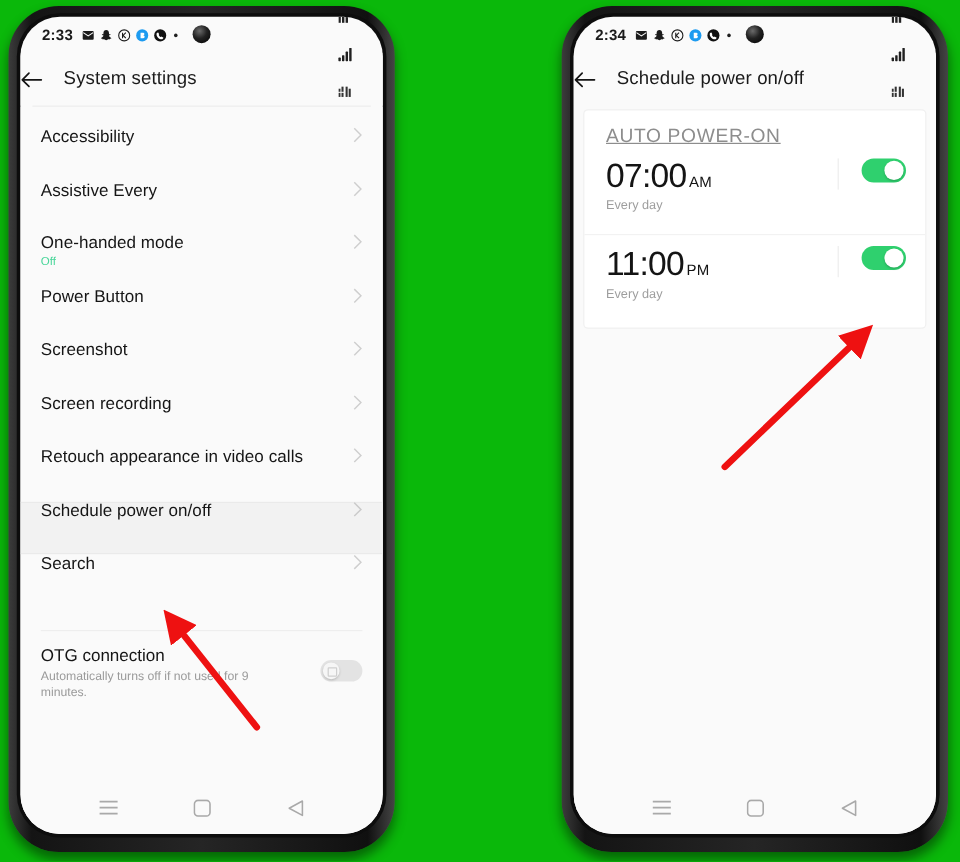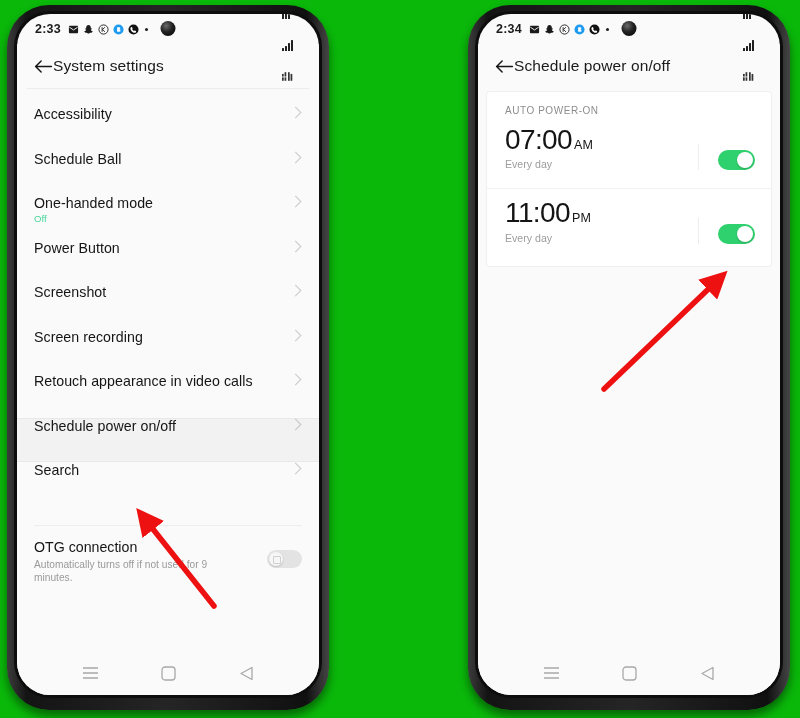--- a/index.html
+++ b/index.html
@@ -125,21 +125,21 @@
     border-top-color: transparent;
     transform: rotate(20deg);
     box-sizing: border-box;
   }
 
   
   .appbar {
     flex: 0 0 44px;
     display: flex;
     align-items: center;
-    padding-left: 17px;
+    gap: 17px;
     background: #fafafa;
   }
   .back-arrow { width: 19px; height: 15px; flex: 0 0 auto; }
   .appbar-title {
     font-size: 15.5px;
     color: #1a1a1a;
     letter-spacing: .1px;
   }
   .appbar-underline {
     height: 1px;
@@ -218,28 +218,29 @@
 
   
   .sched-card {
     background: #ffffff;
     margin: 4px 9px 0 9px;
     border-radius: 3px;
     padding: 0 0 8px 0;
     box-shadow: 0 0 0 1px #f0f0f0;
   }
   .section-head {
-    font-size: 10px;
+    font-size: 16px;
     letter-spacing: .55px;
     color: #8d8d8d;
     padding: 13px 0 0 18px;
+    text-decoration: underline;
   }
   .sched-item {
     display: flex;
-    align-items: flex-end;
+    align-items: flex-start;
     padding: 9px 16px 14px 18px;
   }
   .time-block { display: flex; flex-direction: column; }
   .time-line { display: flex; align-items: baseline; }
   .time-big {
     font-size: 28px;
     color: #141414;
     letter-spacing: -.6px;
     line-height: 1.05;
     font-weight: 400;
@@ -384,21 +385,21 @@
             <div class="row-text">
                 <div class="row-label">Accessibility</div>
               </div>
             <svg class="chev" viewBox="0 0 8 14">
                 <path d="M1 1l6 6-6 6" stroke="#9a9a9a" stroke-width="1.3" fill="none"></path>
               </svg>
           </div>
 
           <div class="row">
             <div class="row-text">
-                <div class="row-label">Schedule Ball</div>
+                <div class="row-label">Assistive Every</div>
               </div>
             <svg class="chev" viewBox="0 0 8 14">
                 <path d="M1 1l6 6-6 6" stroke="#9a9a9a" stroke-width="1.3" fill="none"></path>
               </svg>
           </div>
 
 
           <div class="row">
             <div class="row-text">
               <div class="row-label">One-handed mode</div>

